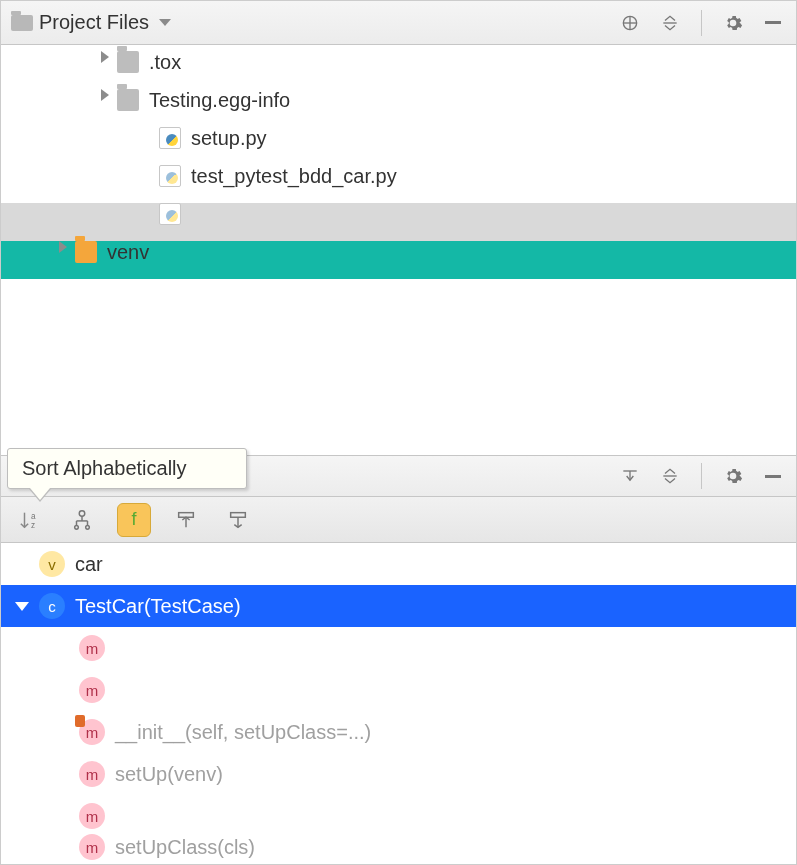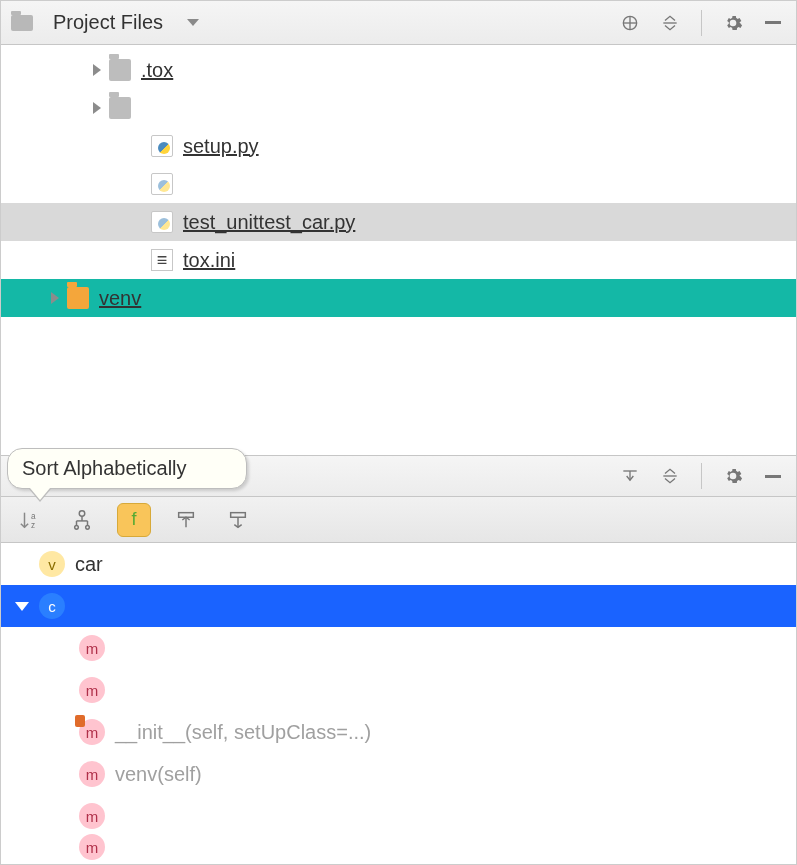--- a/index.html
+++ b/index.html
@@ -4,35 +4,35 @@
 <style>
   * { box-sizing: border-box; margin: 0; padding: 0; font-family: "Helvetica Neue", Arial, sans-serif; }
   body { width: 797px; height: 865px; background: #fff; overflow: hidden; border: 1px solid #ccc; }
 
   
   .top-bar {
     height: 44px; background: linear-gradient(#f5f5f5,#ececec);
     display: flex; align-items: center; padding: 0 10px; border-bottom: 1px solid #c6c6c6;
   }
   .top-bar .left { display:flex; align-items:center; gap:8px; flex:1; }
-  .selector { display:flex; align-items:center; gap:20px; cursor:pointer; }
+  .selector { display:flex; align-items:center; gap:6px; cursor:pointer; }
   .selector span.label { font-size:20px; color:#333; }
   .folder-ico { width:22px; height:16px; background:#b8b8b8; border-radius:2px; position:relative; }
   .folder-ico::before { content:""; position:absolute; top:-4px; left:0; width:10px; height:4px; background:#b8b8b8; border-radius:1px; }
   .chev-down { width:0;height:0;border-left:6px solid transparent;border-right:6px solid transparent;border-top:7px solid #8a8a8a; margin-left:4px;}
   .top-right { display:flex; align-items:center; gap:14px; }
   .vr { width:1px; height:26px; background:#c6c6c6; margin:0 4px; }
   .ico-btn { width:26px; height:26px; display:flex; align-items:center; justify-content:center; color:#777; cursor:pointer; }
   .ico-btn svg { width:20px; height:20px; stroke:#777; fill:none; stroke-width:1.6; }
   .ico-btn.gear svg { fill:#777; stroke:none; }
   .minus { width:16px; height:3px; background:#777; }
 
   
   .tree { font-size:20px; color:#333; padding-top:6px; height:410px; overflow:hidden; }
-  .row { height:38px; display:flex; align-items:center; padding-left:8px;text-decoration:underline; }
+  .row { height:38px; display:flex; padding-left:16px; }
   .row .indent { display:inline-block; }
   .tri { width:0;height:0;border-top:6px solid transparent;border-bottom:6px solid transparent;border-left:8px solid #8c8c8c; margin-right:8px; flex:none;}
   .tri.space { visibility:hidden; }
   .fico { width:22px; height:22px; margin-right:10px; flex:none; }
   .folder-gray { background:#bdbdbd; border-radius:2px; position:relative; }
   .folder-gray::before{content:"";position:absolute;top:-5px;left:0;width:10px;height:5px;background:#bdbdbd;border-radius:1px;}
   .folder-orange { background:#f4a63b; border-radius:2px; position:relative; }
   .folder-orange::before{content:"";position:absolute;top:-5px;left:0;width:10px;height:5px;background:#f4a63b;border-radius:1px;}
   .pyico{position:relative;background:#fff;border:1px solid #c7c7c7;border-radius:2px;}
   .pyico::after{content:"";position:absolute;right:2px;bottom:2px;width:12px;height:12px;border-radius:50%;
@@ -53,21 +53,21 @@
   .struct-bar2{
     height:46px;background:linear-gradient(#f1f1f1,#e6e6e6);border-bottom:1px solid #c6c6c6;
     display:flex;align-items:center;padding-left:12px;gap:18px;position:relative;
   }
   .sbtn{width:34px;height:34px;border-radius:6px;display:flex;align-items:center;justify-content:center;}
   .sbtn.active{background:#f9c55a;border:1px solid #d7a939;}
   .sbtn svg{width:22px;height:22px;stroke:#777;fill:none;stroke-width:1.6;}
   .sbtn .letter{font-size:18px;color:#5a3;}
   .sbtn.sort-az svg{stroke:#888;}
   .tooltip{
-    position:absolute;top:-8px;left:6px;background:#fffff7;border:1px solid #bdbdbd;border-radius:15px;
+    position:absolute;top:-8px;left:6px;background:#fffff7;border:1px solid #bdbdbd;border-radius:3px;
     padding:8px 14px;font-size:20px;color:#333;box-shadow:2px 2px 3px rgba(0,0,0,.15);z-index:5;
     min-width:240px;
   }
   .tooltip::after{content:"";position:absolute;left:22px;bottom:-12px;width:0;height:0;
     border-left:10px solid transparent;border-right:10px solid transparent;border-top:12px solid #fffff7;}
   .tooltip::before{content:"";position:absolute;left:21px;bottom:-14px;width:0;height:0;
     border-left:11px solid transparent;border-right:11px solid transparent;border-top:13px solid #bdbdbd;}
 
   
   .struct{font-size:20px;color:#333;}
@@ -126,43 +126,38 @@
     <div class="row">
       <span class="indent" style="width: 84px;"></span>
       <span class="tri"></span>
       <span class="fico folder-gray"></span>
       <span>.tox</span>
     </div>
     <div class="row">
       <span class="indent" style="width: 84px;"></span>
       <span class="tri"></span>
       <span class="fico folder-gray"></span>
+      <span>Testing.egg-info</span>
     </div>
     <div class="row">
       <span class="indent" style="width: 126px;"></span>
       <span class="tri space"></span>
       <span class="fico pyico"></span>
       <span>setup.py</span>
     </div>
     <div class="row">
       <span class="indent" style="width: 126px;"></span>
       <span class="tri space"></span>
       <span class="fico pyico faded"></span>
+      <span>test_pytest_bdd_car.py</span>
     </div>
     <div class="row sel-gray">
       <span class="indent" style="width: 126px;"></span>
       <span class="tri space"></span>
       <span class="fico pyico faded"></span>
-      <span>test_unittest_car.py</span>
-    </div>
-    <div class="row">
-      <span class="indent" style="width: 126px;"></span>
-      <span class="tri space"></span>
-      <span class="fico iniico"></span>
-      <span>tox.ini</span>
     </div>
     <div class="row sel-yellow">
       <span class="indent" style="width: 42px;"></span>
       <span class="tri"></span>
       <span class="fico folder-orange"></span>
       <span>venv</span>
     </div>
   </div>
 
 <div class="struct-bar">
@@ -234,40 +229,42 @@
 <div class="struct" id="structure-tree">
     <div class="srow">
       <span class="pad" style="width: 38px;"></span>
       <span class="badge v">v</span>
       <span>car</span>
     </div>
     <div class="srow selected">
       <span class="pad" style="width: 6px;"></span>
       <span class="tri-open"></span>
       <span class="badge c sel">c</span>
+      <span>TestCar(TestCase)</span>
     </div>
     <div class="srow">
       <span class="pad" style="width: 78px;"></span>
       <span class="badge m">m</span>
     </div>
     <div class="srow">
       <span class="pad" style="width: 78px;"></span>
       <span class="badge m">m</span>
     </div>
     <div class="srow">
       <span class="pad" style="width: 78px;"></span>
       <span class="badge m">m<span class="lock"></span></span>
       <span class="faded-text">__init__(self, setUpClass=...)</span>
     </div>
     <div class="srow">
       <span class="pad" style="width: 78px;"></span>
       <span class="badge m">m</span>
-      <span class="faded-text">venv(self)</span>
+      <span class="faded-text">setUp(venv)</span>
     </div>
     <div class="srow">
       <span class="pad" style="width: 78px;"></span>
       <span class="badge m">m</span>
     </div>
     <div class="srow" style="height: 20px;">
       <span class="pad" style="width: 78px;"></span>
       <span class="badge m">m</span>
+      <span class="faded-text">setUpClass(cls)</span>
     </div>
   </div>
 
 </body></html>

